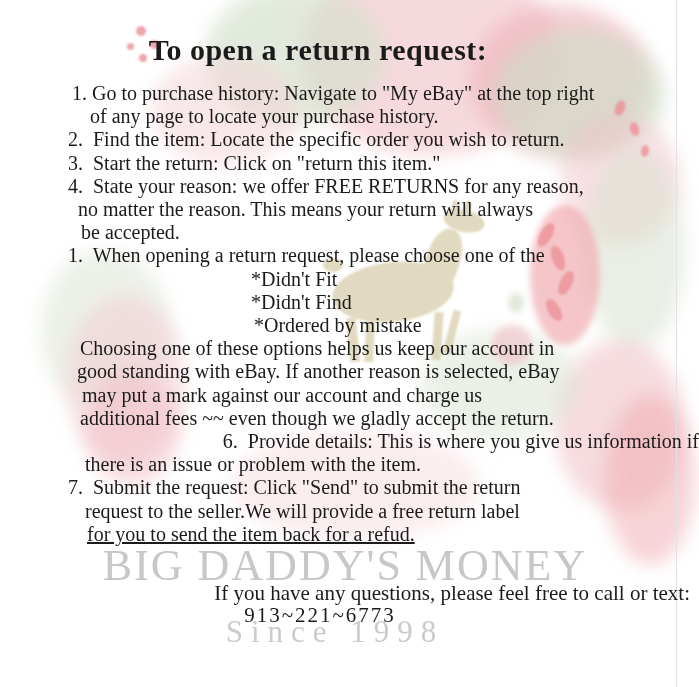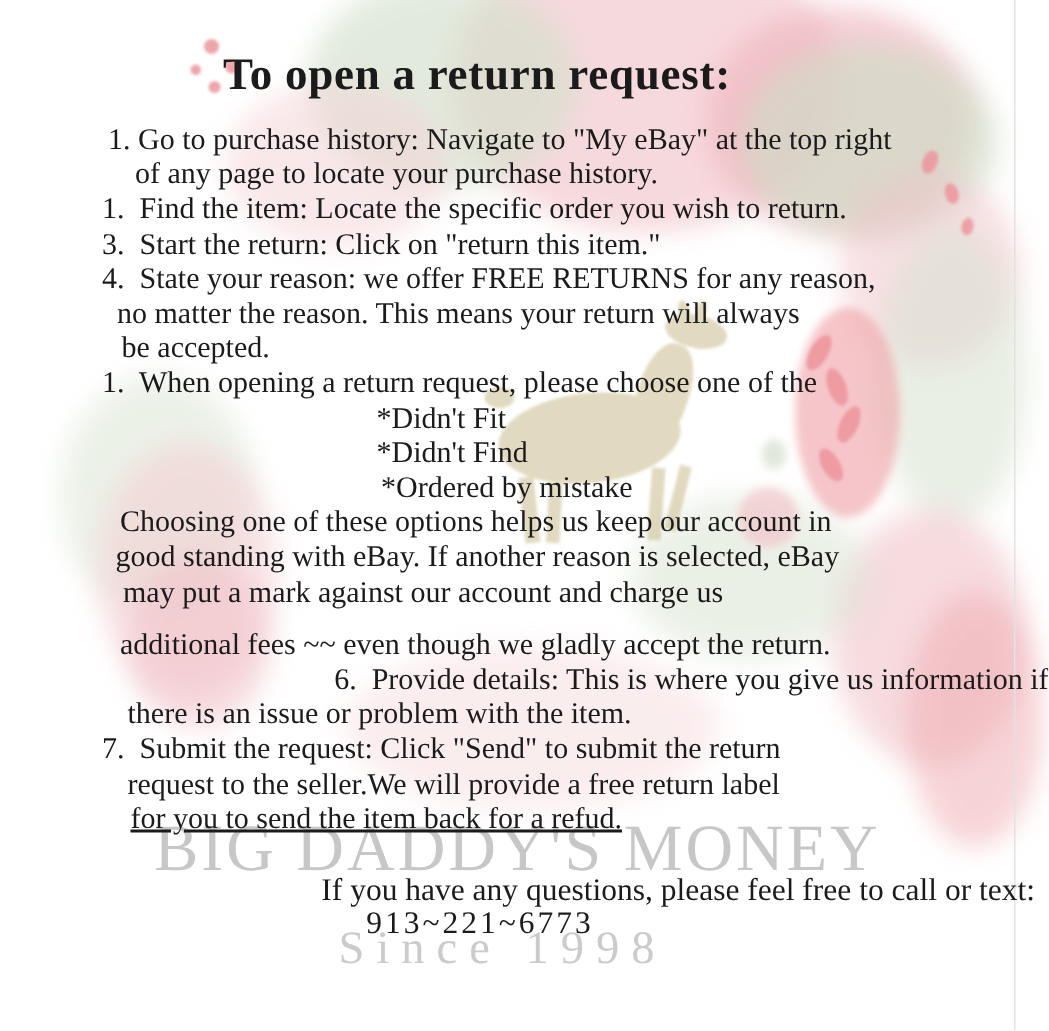--- a/index.html
+++ b/index.html
@@ -118,33 +118,33 @@
   </div>
 
   <div class="wm wm-brand">BIG DADDY'S MONEY</div>
   <div class="wm wm-since">Since 1998</div>
 
   <div class="textlayer">
     <div class="title">To open a return request:</div>
     <div class="bodylines" id="body-lines">
         <div class="bline" style="padding-left: 4px;">1. Go to purchase history: Navigate to "My eBay" at the top right</div>
         <div class="bline" style="padding-left: 22px;">of any page to locate your purchase history.</div>
-        <div class="bline" style="padding-left: 0px;">1.  Find the item: Locate the specific order you wish to return.</div>
+        <div class="bline" style="padding-left: 0px;">2.  Find the item: Locate the specific order you wish to return.</div>
         <div class="bline" style="padding-left: 0px;">3.  Start the return: Click on "return this item."</div>
         <div class="bline" style="padding-left: 0px;">4.  State your reason: we offer FREE RETURNS for any reason,</div>
         <div class="bline" style="padding-left: 10px;">no matter the reason. This means your return will always</div>
         <div class="bline" style="padding-left: 13px;">be accepted.</div>
         <div class="bline" style="padding-left: 0px;">1.  When opening a return request, please choose one of the</div>
         <div class="bline" style="padding-left: 183px;">*Didn't Fit</div>
         <div class="bline" style="padding-left: 183px;">*Didn't Find</div>
         <div class="bline" style="padding-left: 186px;">*Ordered by mistake</div>
         <div class="bline" style="padding-left: 12px;">Choosing one of these options helps us keep our account in</div>
         <div class="bline" style="padding-left: 9px;">good standing with eBay. If another reason is selected, eBay</div>
         <div class="bline" style="padding-left: 14px;">may put a mark against our account and charge us</div>
-        <div class="bline" style="padding-left: 12px; margin-top: 12px;">additional fees ~~ even though we gladly accept the return.</div>
+        <div class="bline" style="padding-left: 12px;">additional fees ~~ even though we gladly accept the return.</div>
         <div class="bline" style="padding-left: 0px; text-align: right;">6.  Provide details: This is where you give us information if</div>
         <div class="bline" style="padding-left: 17px;">there is an issue or problem with the item.</div>
         <div class="bline" style="padding-left: 0px;">7.  Submit the request: Click "Send" to submit the return</div>
         <div class="bline" style="padding-left: 17px;">request to the seller.We will provide a free return label</div>
         <div class="bline" style="padding-left: 19px; text-decoration: underline;">for you to send the item back for a refud.</div>
       </div>
     <div class="footer1">If you have any questions, please feel free to call or text:</div>
     <div class="phone">913~221~6773</div>
   </div>
 

